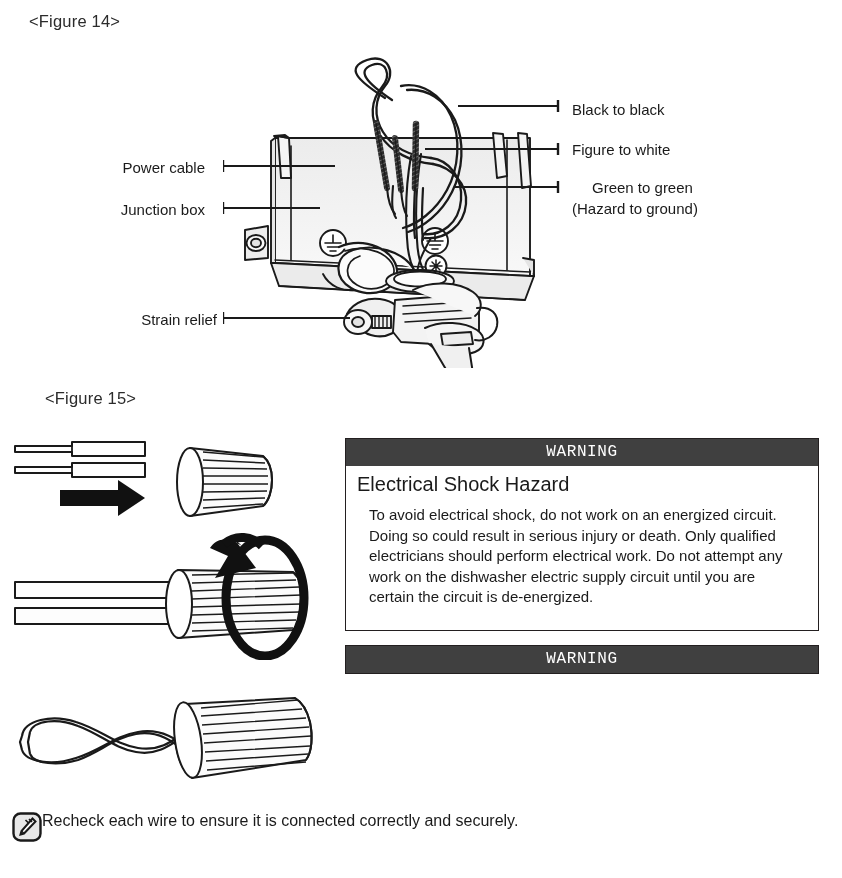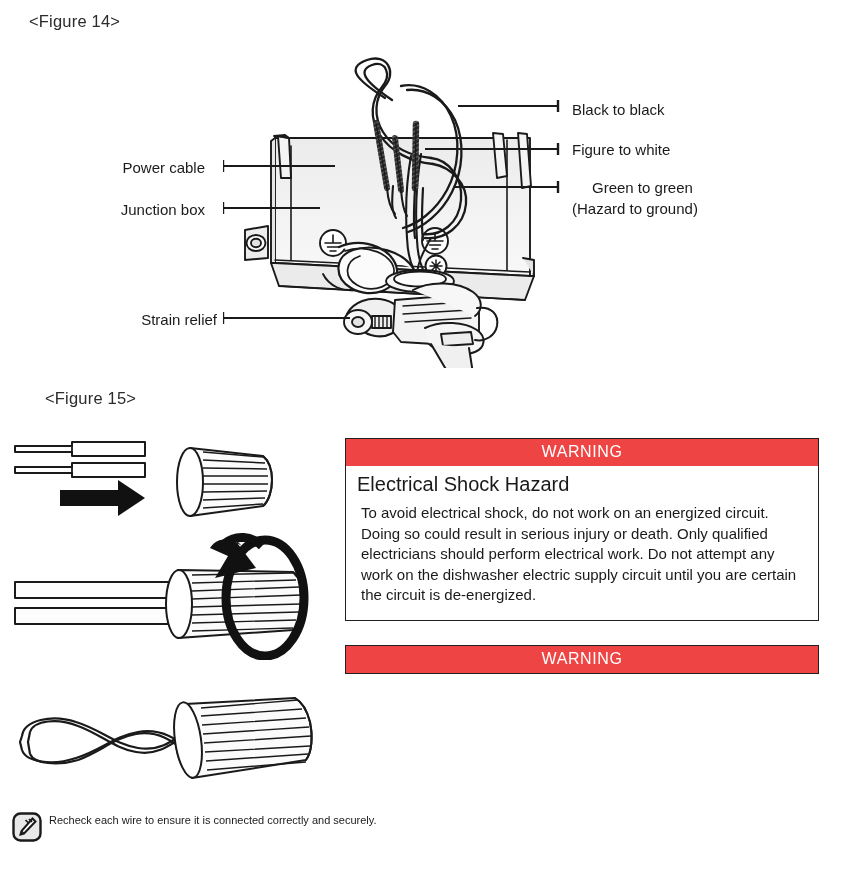--- a/index.html
+++ b/index.html
@@ -40,56 +40,57 @@
   .fig14-svg, .fig15-svg, .note-svg { position: absolute; }
 
   
   .warning-box {
     position: absolute;
     border: 1.5px solid #231f20;
     background: #ffffff;
     box-sizing: border-box;
   }
   .warning-head {
-    background: #ef4444;
+    background: #404040;
     color: #ffffff;
     text-align: center;
     font-size: 16px;
     letter-spacing: 0.6px;
     padding: 4px 0 5px 0;
+    font-family: Liberation Mono, monospace;
   }
   .warning-body { padding: 9px 11px 10px 11px; }
   .warning-subtitle {
     font-size: 20px;
     color: #1a1a1a;
     margin: 0 0 10px 0;
     line-height: 18px;
   }
   .warning-text {
     font-size: 15px;
     color: #1a1a1a;
-    margin: 4px;
+    margin: 12px;
     line-height: 20.5px;
   }
   #warning-box-1 { left: 345px; top: 438px; width: 474px; }
   #warning-box-2 { left: 345px; top: 645px; width: 474px; }
 
   
   #note-block {
     position: absolute;
     left: 12px;
     top: 808px;
     width: 820px;
     display: flex;
     align-items: flex-start;
   }
   #note-icon-wrap { flex: 0 0 auto; margin-top: 4px; }
   #note-text {
-    margin-left: 7px;
-    font-size: 11px;
+    margin-left: 0;
+    font-size: 16px;
     line-height: 25px;
     color: #1a1a1a;
   }
   #note-text div { white-space: nowrap; }
 </style>
 </head>
 <body>
 
 <div class="page">
 

